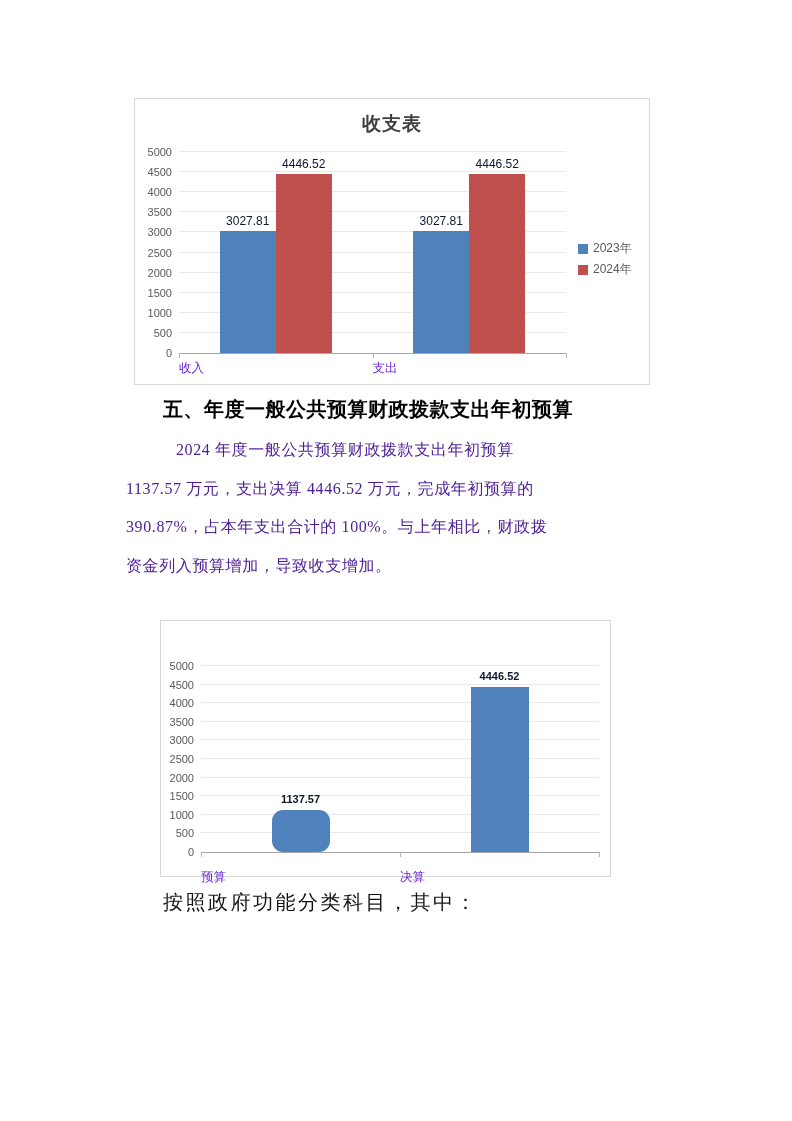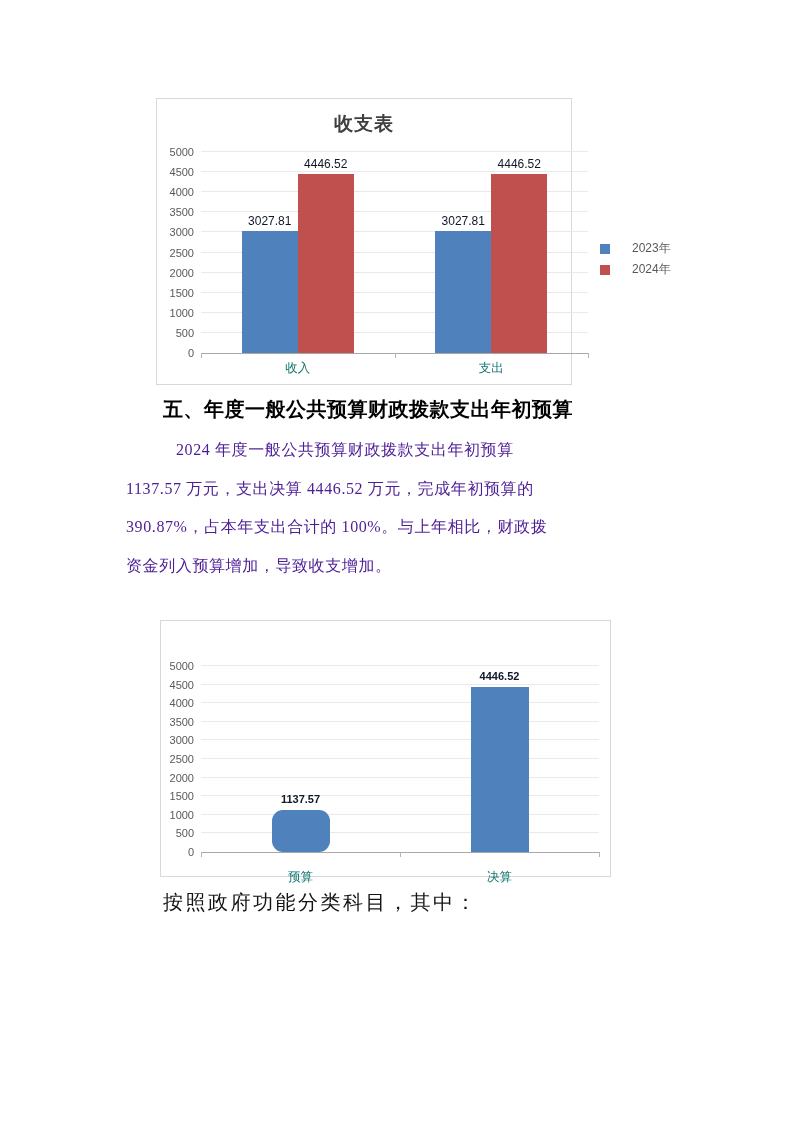--- a/index.html
+++ b/index.html
@@ -5,21 +5,21 @@
   * { margin:0; padding:0; box-sizing:border-box; }
   html,body { background:#ffffff; }
   body {
     width:792px; height:1121px; position:relative; overflow:hidden;
     font-family:"Liberation Sans", sans-serif;
   }
   .page { position:absolute; inset:0; background:#ffffff; }
 
   
   .chart { position:absolute; background:#fff; border:1px solid #d8d8d8; }
-  #chart0 { left:134px; top:98px;  width:416px; height:287px;margin-left:22px; }
+  #chart0 { left:134px; top:98px;  width:516px; height:287px; }
   #chart1 { left:160px; top:620px; width:451px; height:257px; }
 
   .chart-title {
     position:absolute; left:0; right:0; text-align:center;
     font-weight:bold; color:#3f3f3f; letter-spacing:1px;
   }
   #chart0 .chart-title { top:12px; font-size:19px; }
   #chart1 .chart-title { top:11px; font-size:15px; }
 
   .plot { position:absolute; border-bottom:1px solid #a8a8a8; }
@@ -40,26 +40,26 @@
   #chart1 .bar { width:58px; }
   .dlabel {
     position:absolute; top:-17px; left:50%; transform:translateX(-50%);
     white-space:nowrap; color:#0f172a; font-size:12px;
   }
   #chart1 .dlabel { font-size:11px; font-weight:bold; }
 
   .xlabels { position:absolute; display:flex; }
   #chart0 .xlabels { left:44px; width:387px; top:261px; }
   #chart1 .xlabels { left:40px; width:398px; top:248px; }
-  .xlabel { flex:1; text-align:center; font-size:12.5px; color:#0f766e; }
+  .xlabel { flex:1; font-size:12.5px; color:#6d28d9; }
 
   .legend { position:absolute; }
   #chart0 .legend { left:443px; top:137px; }
   .legend-item {
-    display:flex; align-items:center; gap:22px;
+    display:flex; align-items:center; gap:5px;
     margin:4px 0; font-size:12px; color:#595959; white-space:nowrap;
   }
   .swatch { width:10px; height:10px; display:inline-block; flex:none; }
 
   
   .heading {
     position:absolute; left:113px; top:396px; width:520px;
     font-family:"Liberation Sans", sans-serif;
     font-size:20px; font-weight:bold; color:#000;
     text-indent:50px; letter-spacing:0.5px; white-space:nowrap;

